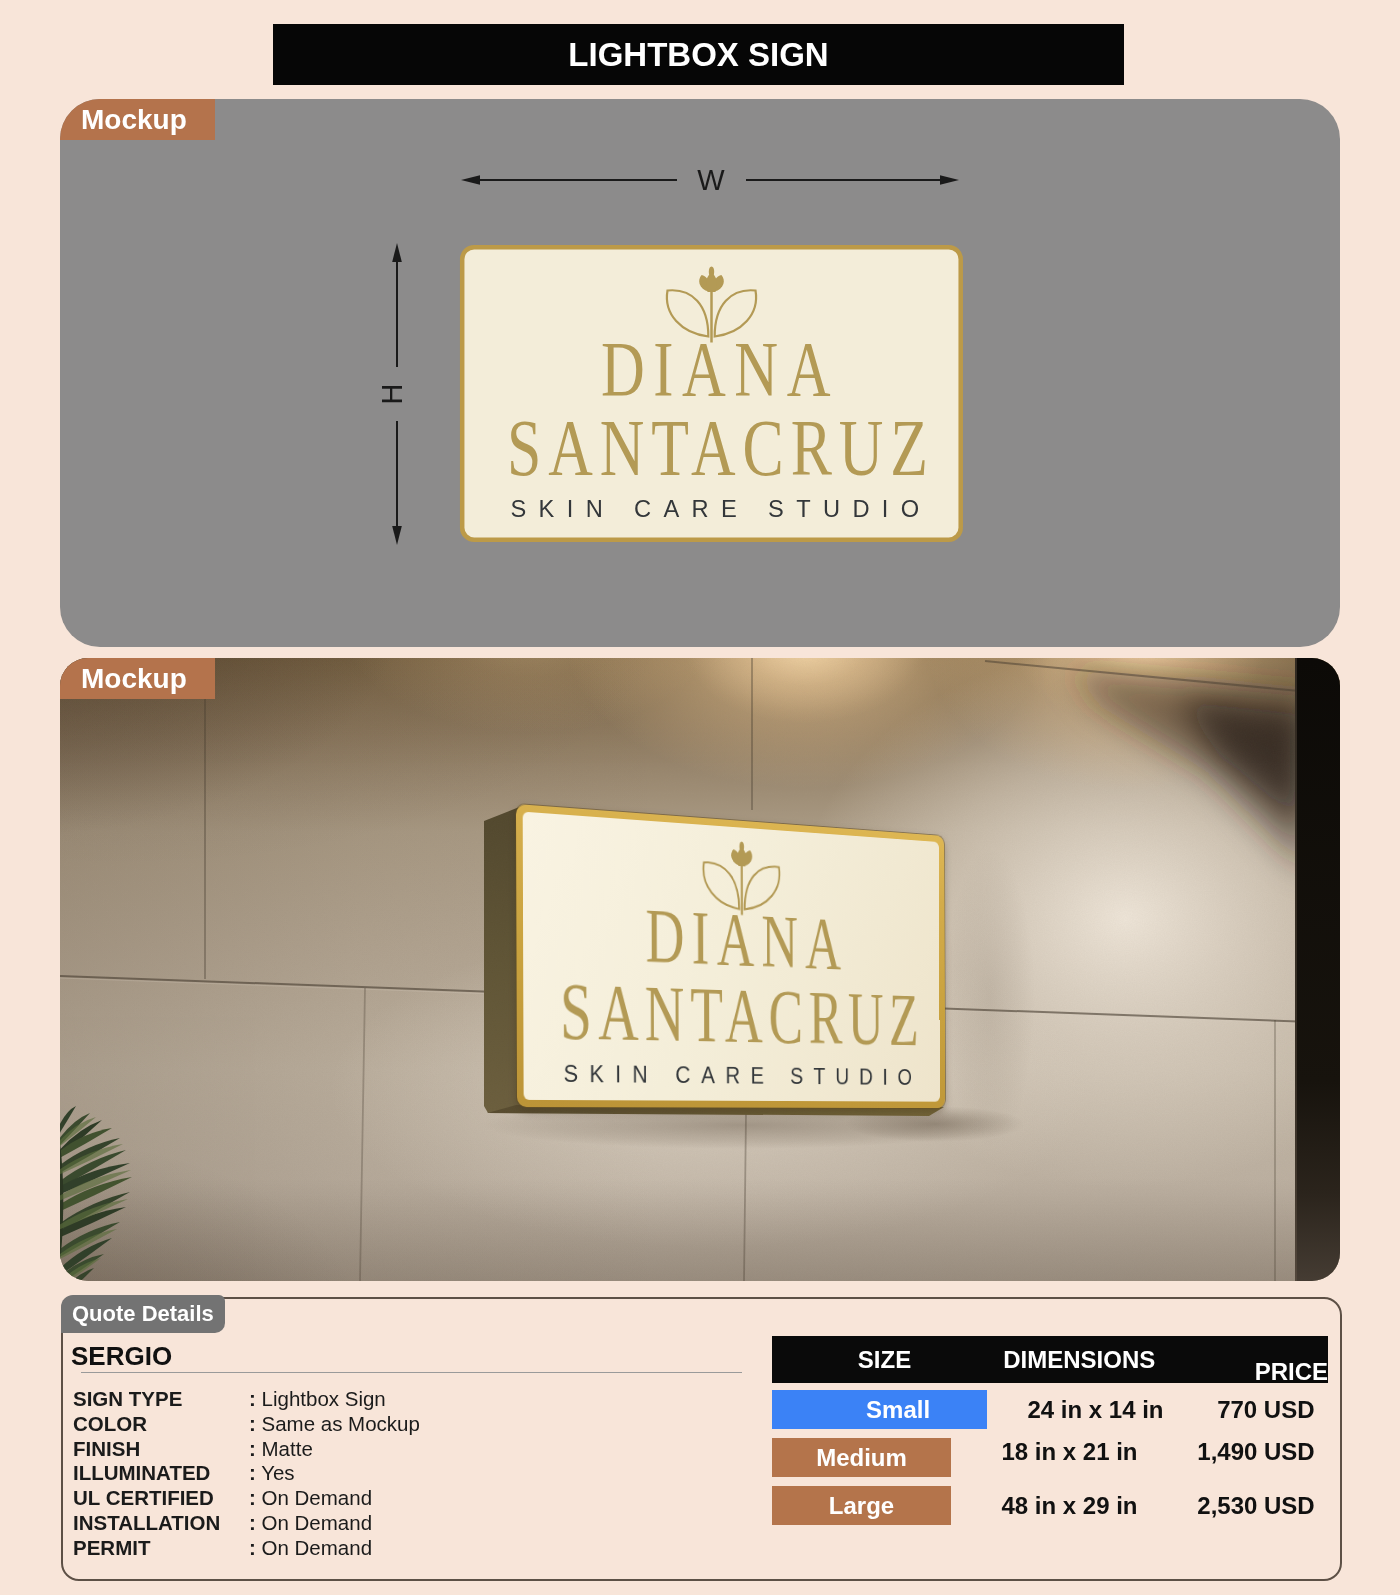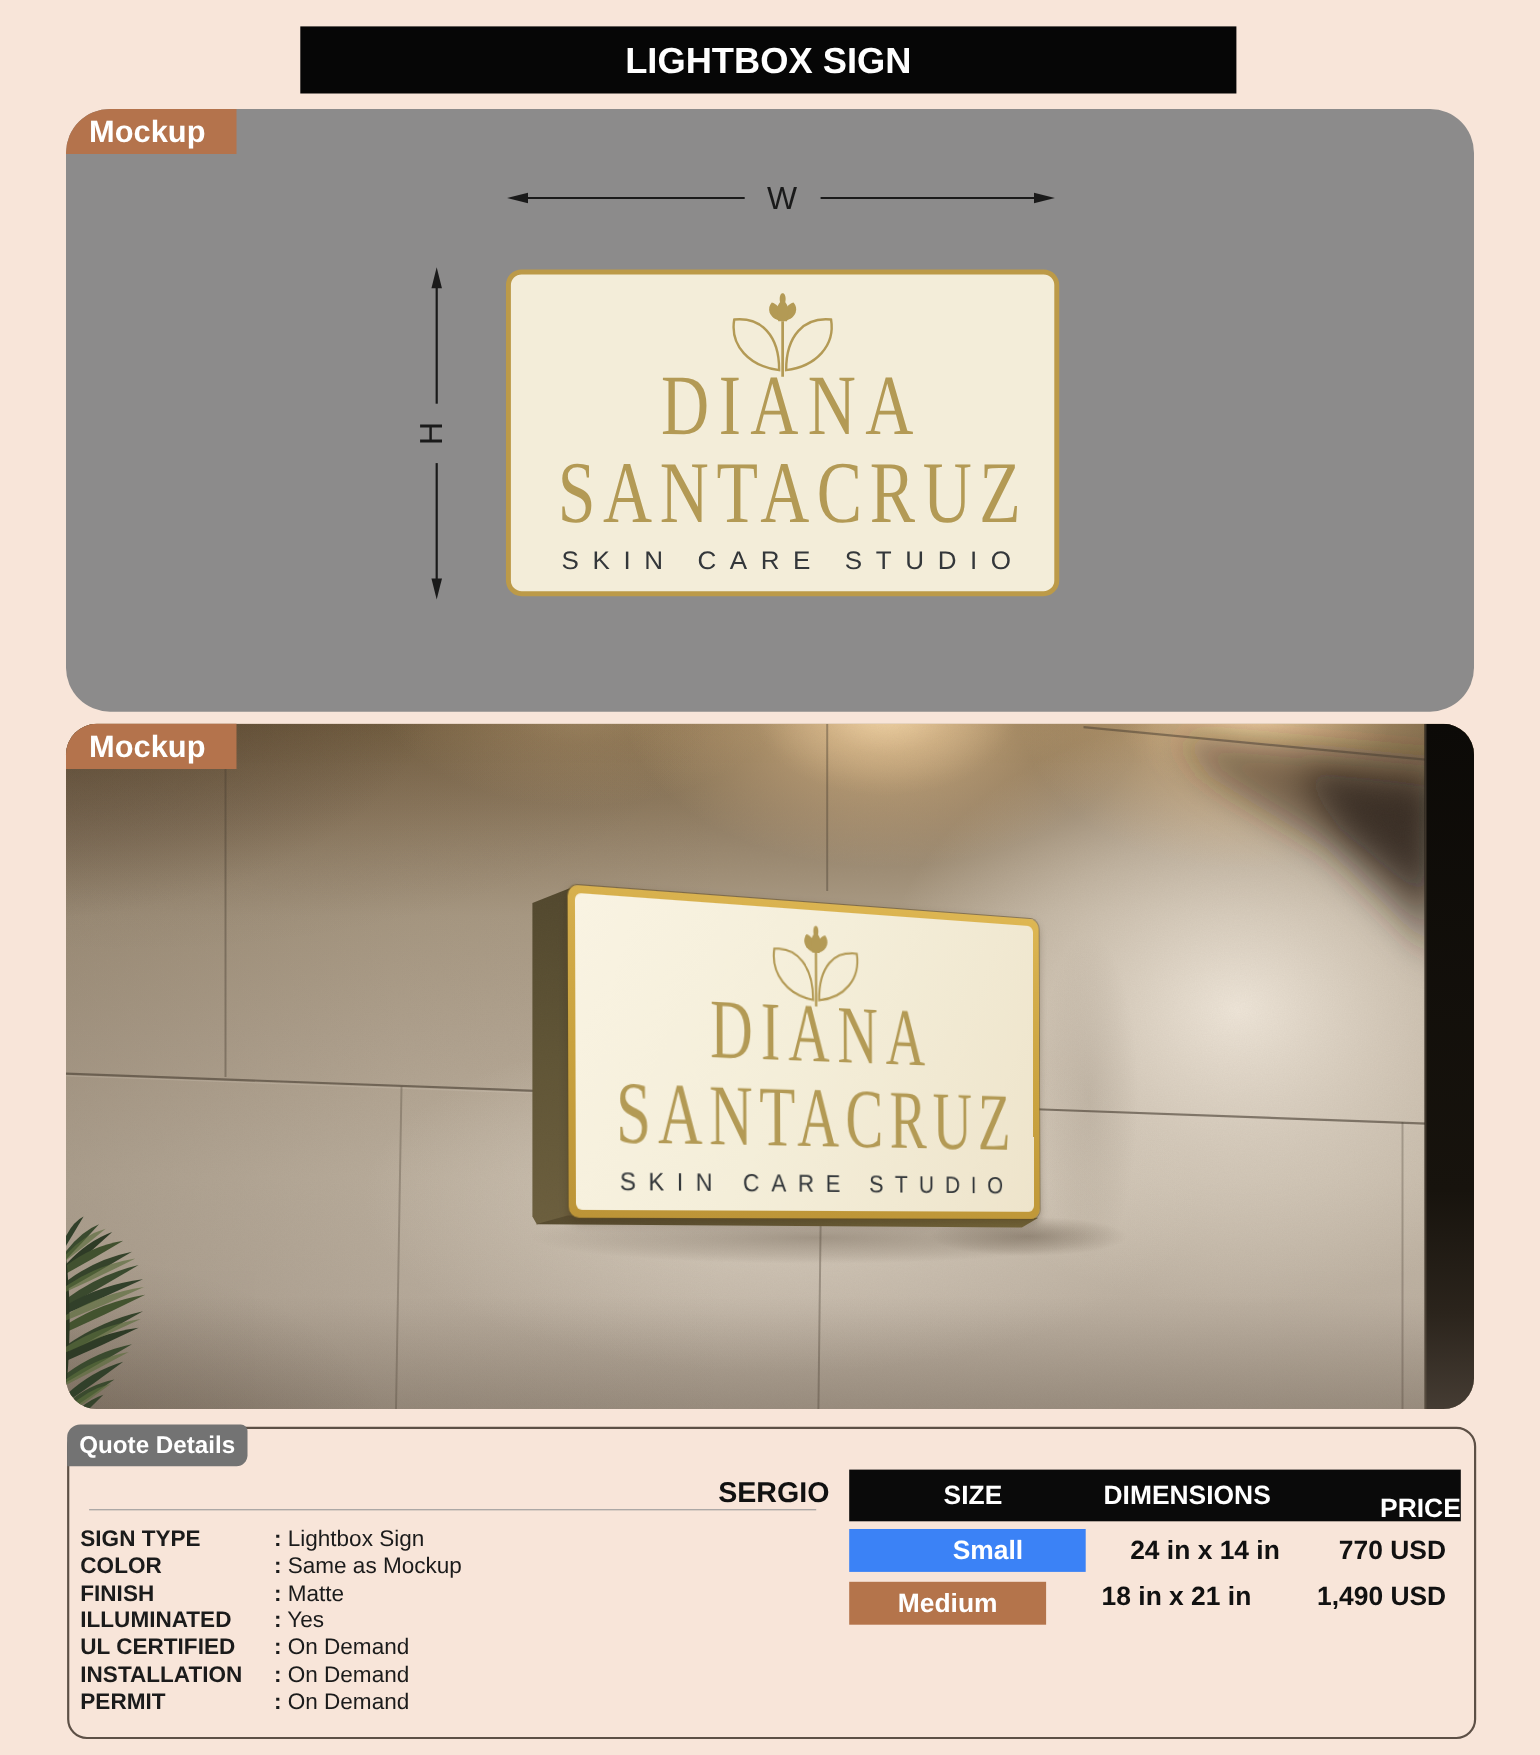--- a/index.html
+++ b/index.html
@@ -240,21 +240,21 @@
   <span style="color:#fff;font-weight:bold;font-size:28px;margin-left:21px;">Mockup</span>
 </div>
 
 <div class="abs" style="left:61px;top:1297px;width:1277px;height:280px;border:2px solid #5d5046;border-radius:18px;"></div>
 
 <div class="abs" style="left:61px;top:1295px;width:164px;height:38px;background:#737373;
      border-radius:12px 6px 10px 0;display:flex;align-items:center;">
   <span style="color:#fff;font-weight:bold;font-size:22px;margin-left:11px;">Quote Details</span>
 </div>
 
-<div class="abs" style="left:93px;top:1341px;width:661px;text-align:right;">
+<div class="abs" style="left:71px;top:1341px;width:661px;text-align:left;">
   <span style="font-weight:bold;font-size:26px;color:#111;">SERGIO</span>
 </div>
 
 <div class="abs" style="left:81px;top:1372px;width:661px;border-top:1.5px solid #9a9a9a;"></div>
 
 <div class="abs" style="left:73px;top:1387px;font-size:20.5px;color:#1b1b1b;line-height:24.8px;">
   <div><span style="display:inline-block;width:176px;font-weight:bold;">SIGN TYPE</span><b>:</b> Lightbox Sign</div>
   <div><span style="display:inline-block;width:176px;font-weight:bold;">COLOR</span><b>:</b> Same as Mockup</div>
   <div><span style="display:inline-block;width:176px;font-weight:bold;">FINISH</span><b>:</b> Matte</div>
   <div><span style="display:inline-block;width:176px;font-weight:bold;">ILLUMINATED</span><b>:</b> Yes</div>
@@ -277,13 +277,18 @@
     <div style="width:237px;text-align:center;">24 in x 14 in</div>
     <div style="width:136px;text-align:center;">770 USD</div>
   </div>
 
   <div style="display:flex;align-items:flex-start;height:39px;margin-bottom:9px;">
     <div style="width:179px;background:#b4744b;color:#fff;text-align:center;line-height:39px;height:39px;">Medium</div>
     <div style="width:237px;text-align:center;">18 in x 21 in</div>
     <div style="width:136px;text-align:center;">1,490 USD</div>
   </div>
 
+  <div style="display:flex;align-items:center;height:39px;">
+    <div style="width:179px;background:#b4744b;color:#fff;text-align:center;line-height:39px;height:39px;">Large</div>
+    <div style="width:237px;text-align:center;">48 in x 29 in</div>
+    <div style="width:136px;text-align:center;">2,530 USD</div>
+  </div>
 </div>
 
 </body></html>

